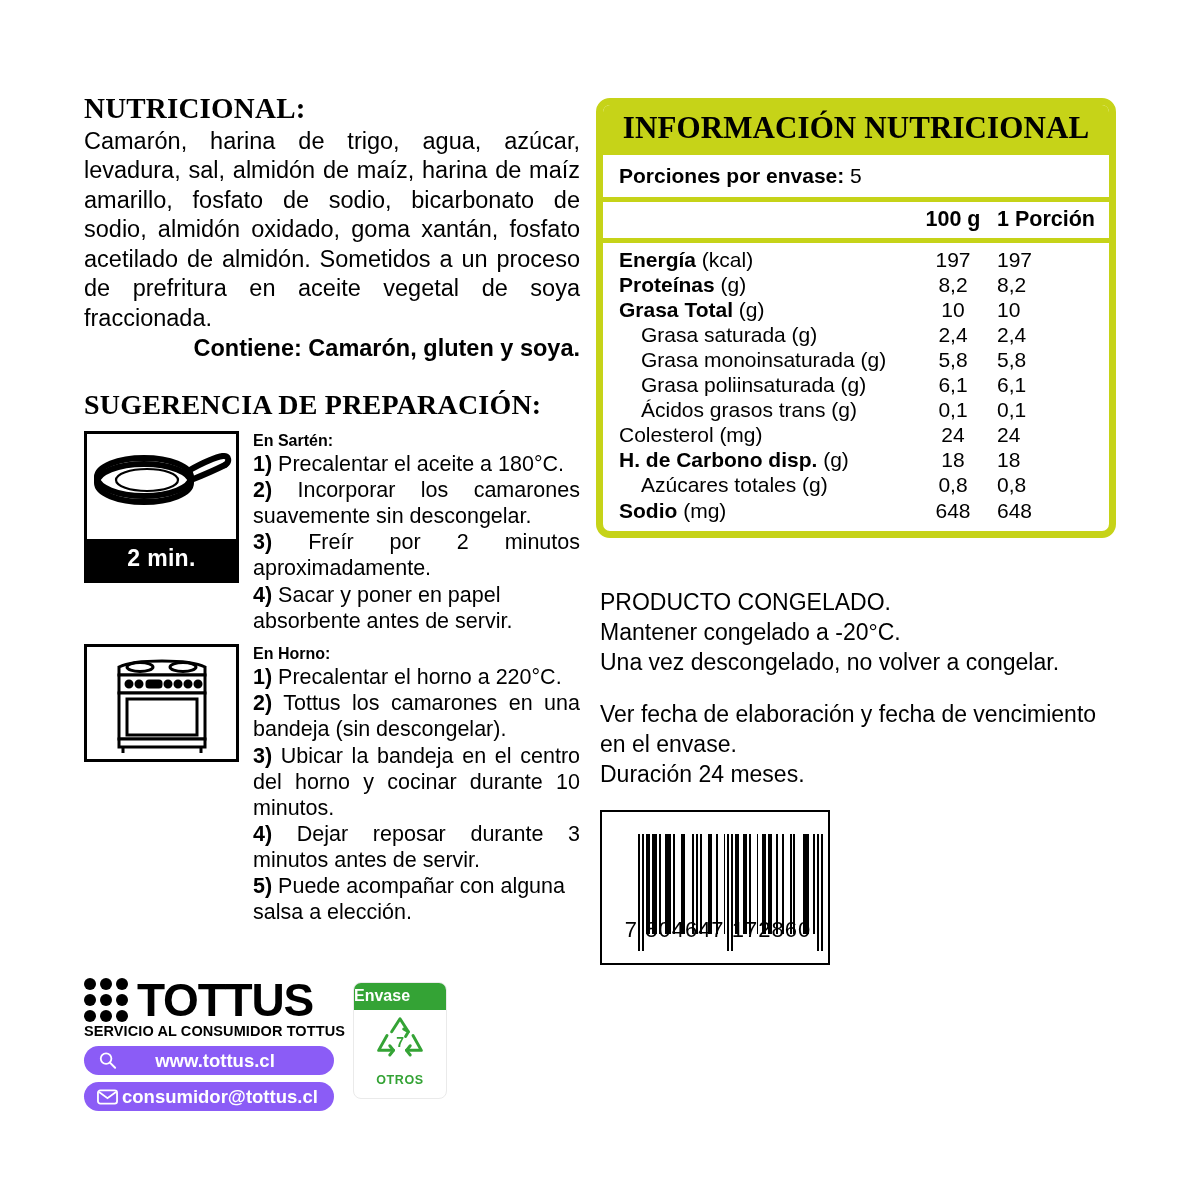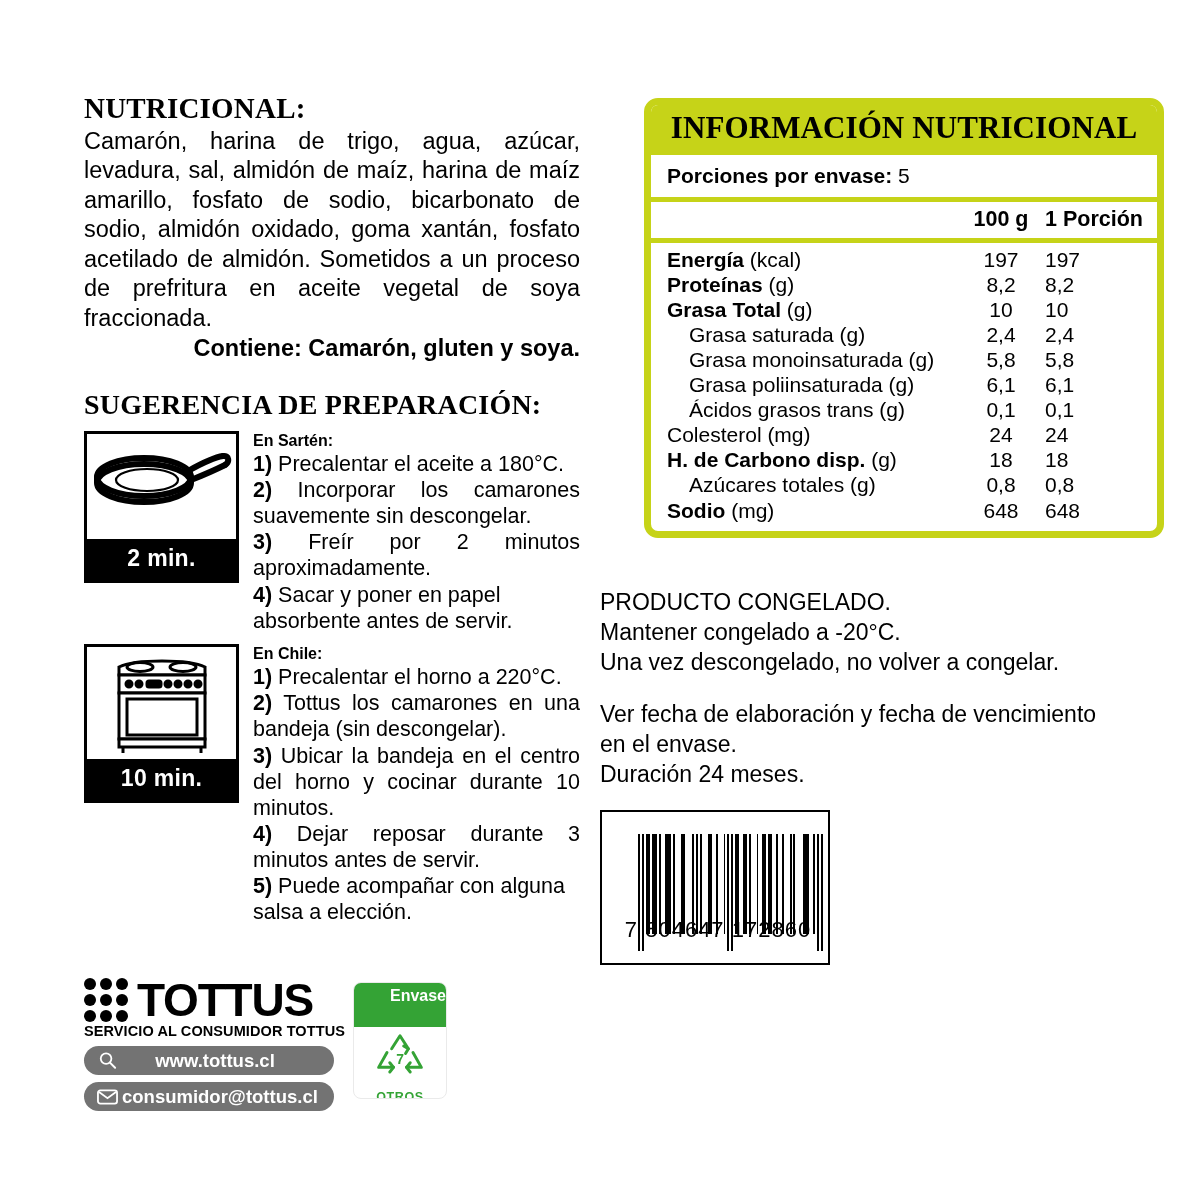--- a/index.html
+++ b/index.html
@@ -154,21 +154,21 @@
   }
   #brand-tagline {
     font-size: 14.5px;
     font-weight: bold;
     letter-spacing: 0.1px;
     margin-top: 1px;
     white-space: nowrap;
   }
   .pill {
     margin-top: 7px;
-    background: #737373;
+    background: #8b5cf6;
     color: #fff;
     border-radius: 18px;
     height: 29px;
     display: flex;
     align-items: center;
     padding: 0 10px;
     font-size: 18.5px;
     font-weight: bold;
   }
   .pill .pill-icon {
@@ -190,22 +190,22 @@
     border-radius: 8px;
     overflow: hidden;
     background: #ffffff;
     border: 1px solid #eaeaea;
   }
   .recycle-head {
     background: #34a335;
     color: #ffffff;
     font-size: 16px;
     font-weight: bold;
-    text-align: right;
-    padding: 4px 0 22px 0;
+    text-align: left;
+    padding: 4px 0 5px 0;
   }
   .recycle-body {
     display: flex;
     flex-direction: column;
     align-items: center;
     justify-content: center;
     padding-top: 6px;
   }
   #recycle-code-label {
     font-size: 12.5px;
@@ -216,21 +216,20 @@
   }
 
   
   .nutri-panel {
     border: 7px solid #c6d318;
     border-radius: 14px;
     background: #ffffff;
     box-sizing: border-box;
     width: 520px;
     overflow: hidden;
-    margin-left: 48px;
   }
   .nutri-title-bar {
     background: #c6d318;
     padding: 5px 0 9px 0;
     text-align: center;
   }
   #nutri-title {
     font-family: "Liberation Serif", serif;
     font-weight: bold;
     font-size: 31px;
@@ -382,24 +381,23 @@
               <circle cx="71" cy="35" r="3" fill="#000"></circle>
               <circle cx="81" cy="35" r="3" fill="#000"></circle>
               <circle cx="91" cy="35" r="3" fill="#000"></circle>
               <rect x="12" y="44" width="86" height="46" fill="#fff"></rect>
               <rect x="20" y="50" width="70" height="36" fill="#fff" stroke-width="3"></rect>
               <path d="M12 90 L98 90 L98 98 L12 98 Z" fill="#fff"></path>
               <path d="M16 98 L16 104 M94 98 L94 104" stroke-width="3"></path>
             </g>
           </svg>
         </div>
-        <div class="prep-time">10 min.</div>
       </div>
       <div class="prep-steps">
-        <span class="sub-head">En Chile:</span>
+        <span class="sub-head">En Horno:</span>
         <div class="step"><span class="num">1)</span> <span>Precalentar el horno a 220°C.</span></div>
         <div class="step"><span class="num">2)</span> <span>Tottus los camarones en una bandeja (sin descongelar).</span></div>
         <div class="step"><span class="num">3)</span> <span>Ubicar la bandeja en el centro del horno y cocinar durante 10 minutos.</span></div>
         <div class="step"><span class="num">4)</span> <span>Dejar reposar durante 3 minutos antes de servir.</span></div>
         <div class="step"><span class="num">5)</span> <span>Puede acompañar con alguna salsa a elección.</span></div>
       </div>
     </div>
   </div>
 
 

